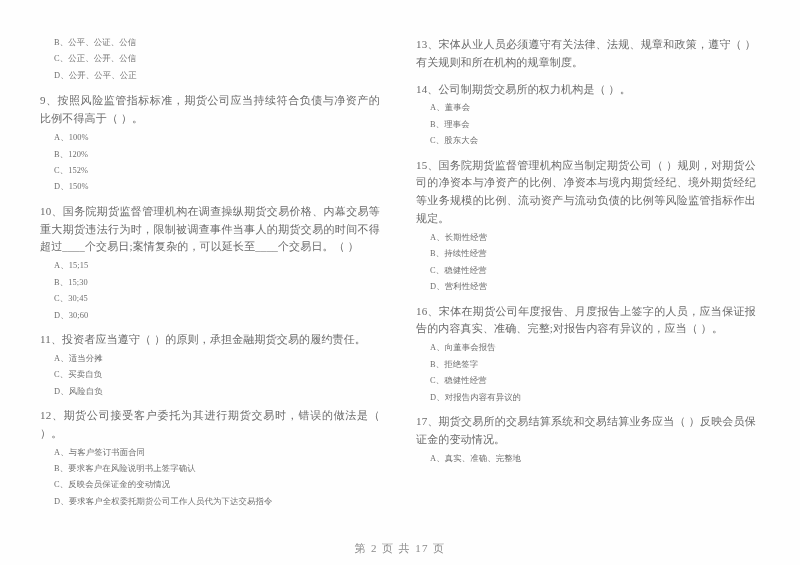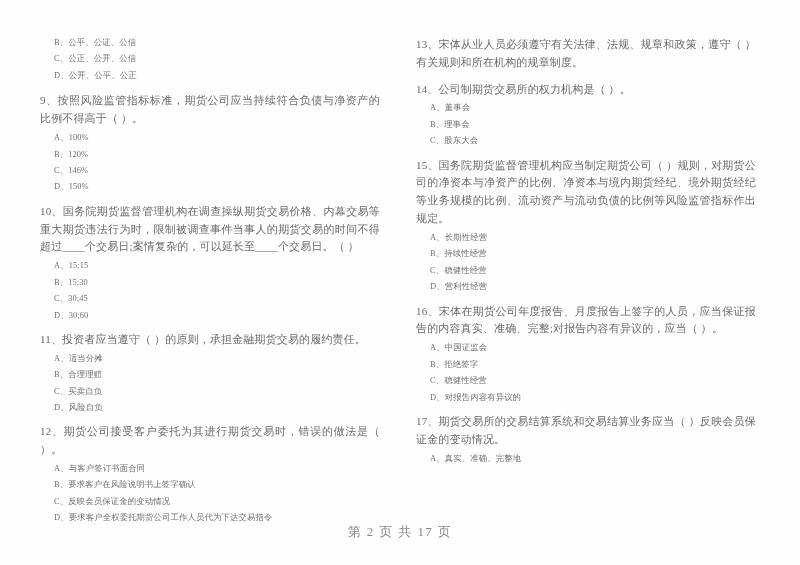--- a/index.html
+++ b/index.html
@@ -58,23 +58,23 @@
     margin-bottom: 3.2px;
     letter-spacing: 0.12px;
     white-space: nowrap;
   }
   .spacer-sm { height: 4px; }
   .spacer-md { height: 7px; }
   .footer {
     position: absolute;
     left: 0;
     right: 0;
-    bottom: 24px;
+    bottom: 9px;
     text-align: center;
-    font-size: 13px;
+    font-size: 11px;
     color: #8a8a8a;
     letter-spacing: 1.4px;
   }
 </style>
 </head>
 <body>
 
 <div class="page">
   <div class="columns">
 
@@ -84,21 +84,21 @@
       <div class="opt">C、公正、公开、公信</div>
       <div class="opt">D、公开、公平、公正</div>
 
       <div class="spacer-md"></div>
 
       <div class="q">
         <div class="q-stem">9、按照风险监管指标标准，期货公司应当持续符合负债与净资产的比例不得高于（      ）。</div>
         <div class="opts">
           <div class="opt">A、100%</div>
           <div class="opt">B、120%</div>
-          <div class="opt">C、146%</div>
+          <div class="opt">C、152%</div>
           <div class="opt">D、150%</div>
         </div>
       </div>
 
       <div class="spacer-sm"></div>
 
       <div class="q">
         <div class="q-stem">10、国务院期货监督管理机构在调查操纵期货交易价格、内幕交易等重大期货违法行为时，限制被调查事件当事人的期货交易的时间不得超过____个交易日;案情复杂的，可以延长至____个交易日。（      ）</div>
         <div class="opts">
           <div class="opt">A、15;15</div>
@@ -107,21 +107,20 @@
           <div class="opt">D、30;60</div>
         </div>
       </div>
 
       <div class="spacer-sm"></div>
 
       <div class="q">
         <div class="q-stem">11、投资者应当遵守（      ）的原则，承担金融期货交易的履约责任。</div>
         <div class="opts">
           <div class="opt">A、适当分摊</div>
-          <div class="opt">B、合理理赔</div>
           <div class="opt">C、买卖自负</div>
           <div class="opt">D、风险自负</div>
         </div>
       </div>
 
       <div class="spacer-sm"></div>
 
       <div class="q">
         <div class="q-stem">12、期货公司接受客户委托为其进行期货交易时，错误的做法是（      ）。</div>
         <div class="opts">
@@ -161,21 +160,21 @@
           <div class="opt">C、稳健性经营</div>
           <div class="opt">D、营利性经营</div>
         </div>
       </div>
 
       <div class="spacer-sm"></div>
 
       <div class="q">
         <div class="q-stem">16、宋体在期货公司年度报告、月度报告上签字的人员，应当保证报告的内容真实、准确、完整;对报告内容有异议的，应当（      ）。</div>
         <div class="opts">
-          <div class="opt">A、中国证监会</div>
+          <div class="opt">A、向董事会报告</div>
           <div class="opt">B、拒绝签字</div>
           <div class="opt">C、稳健性经营</div>
           <div class="opt">D、对报告内容有异议的</div>
         </div>
       </div>
 
       <div class="spacer-sm"></div>
 
       <div class="q">
         <div class="q-stem">17、期货交易所的交易结算系统和交易结算业务应当（      ）反映会员保证金的变动情况。</div>

